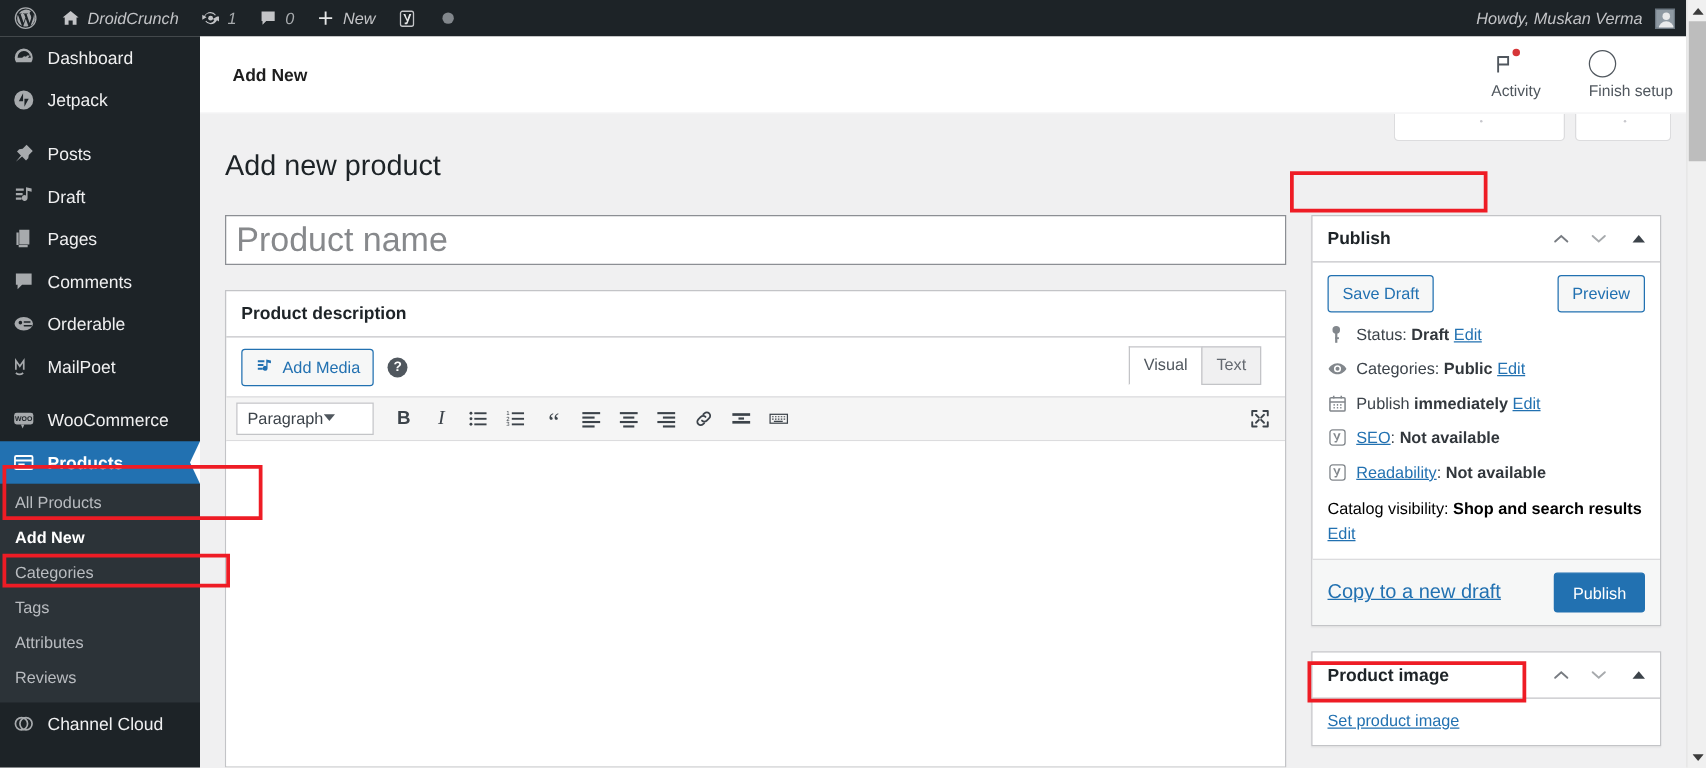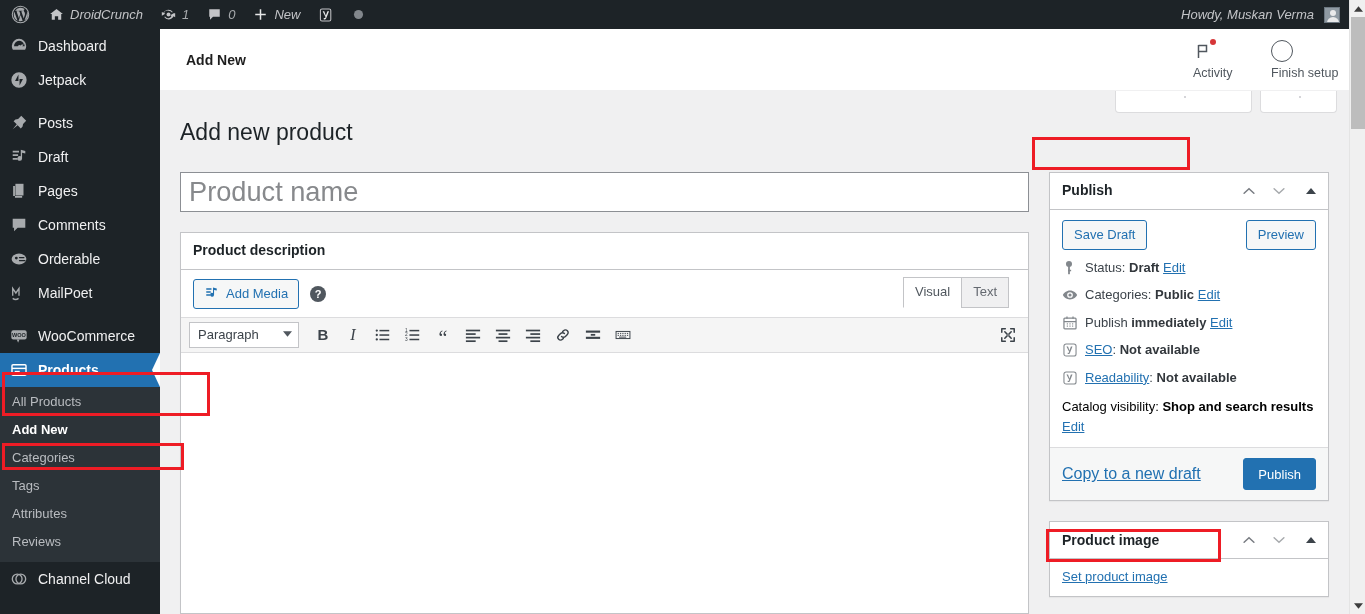--- a/index.html
+++ b/index.html
@@ -217,21 +217,21 @@
   .mce-toolbar {
     border-top: 1px solid #dcdcde; border-bottom: 1px solid #dcdcde;
     background: #f5f5f5;
     height: 36px; display: flex; align-items: center;
     padding: 0 6px 0 8px; gap: 2px;
   }
   .mce-select {
     width: 110px; height: 26px;
     border: 1px solid #c3c4c7; background: #fff;
     font-size: 13px; color: #3c434a;
-    display: flex; align-items: center; justify-content: space-between;
+    display: flex; align-items: center; 
     padding: 0 6px 0 8px; margin-right: 8px;
   }
   .mce-btn {
     width: 28px; height: 28px;
     display: flex; align-items: center; justify-content: center;
     color: #3c434a; font-size: 15px;
   }
   .mce-spacer { flex: 1 1 auto; }
   .editor-body { background: #fff; height: 260px; }
 

